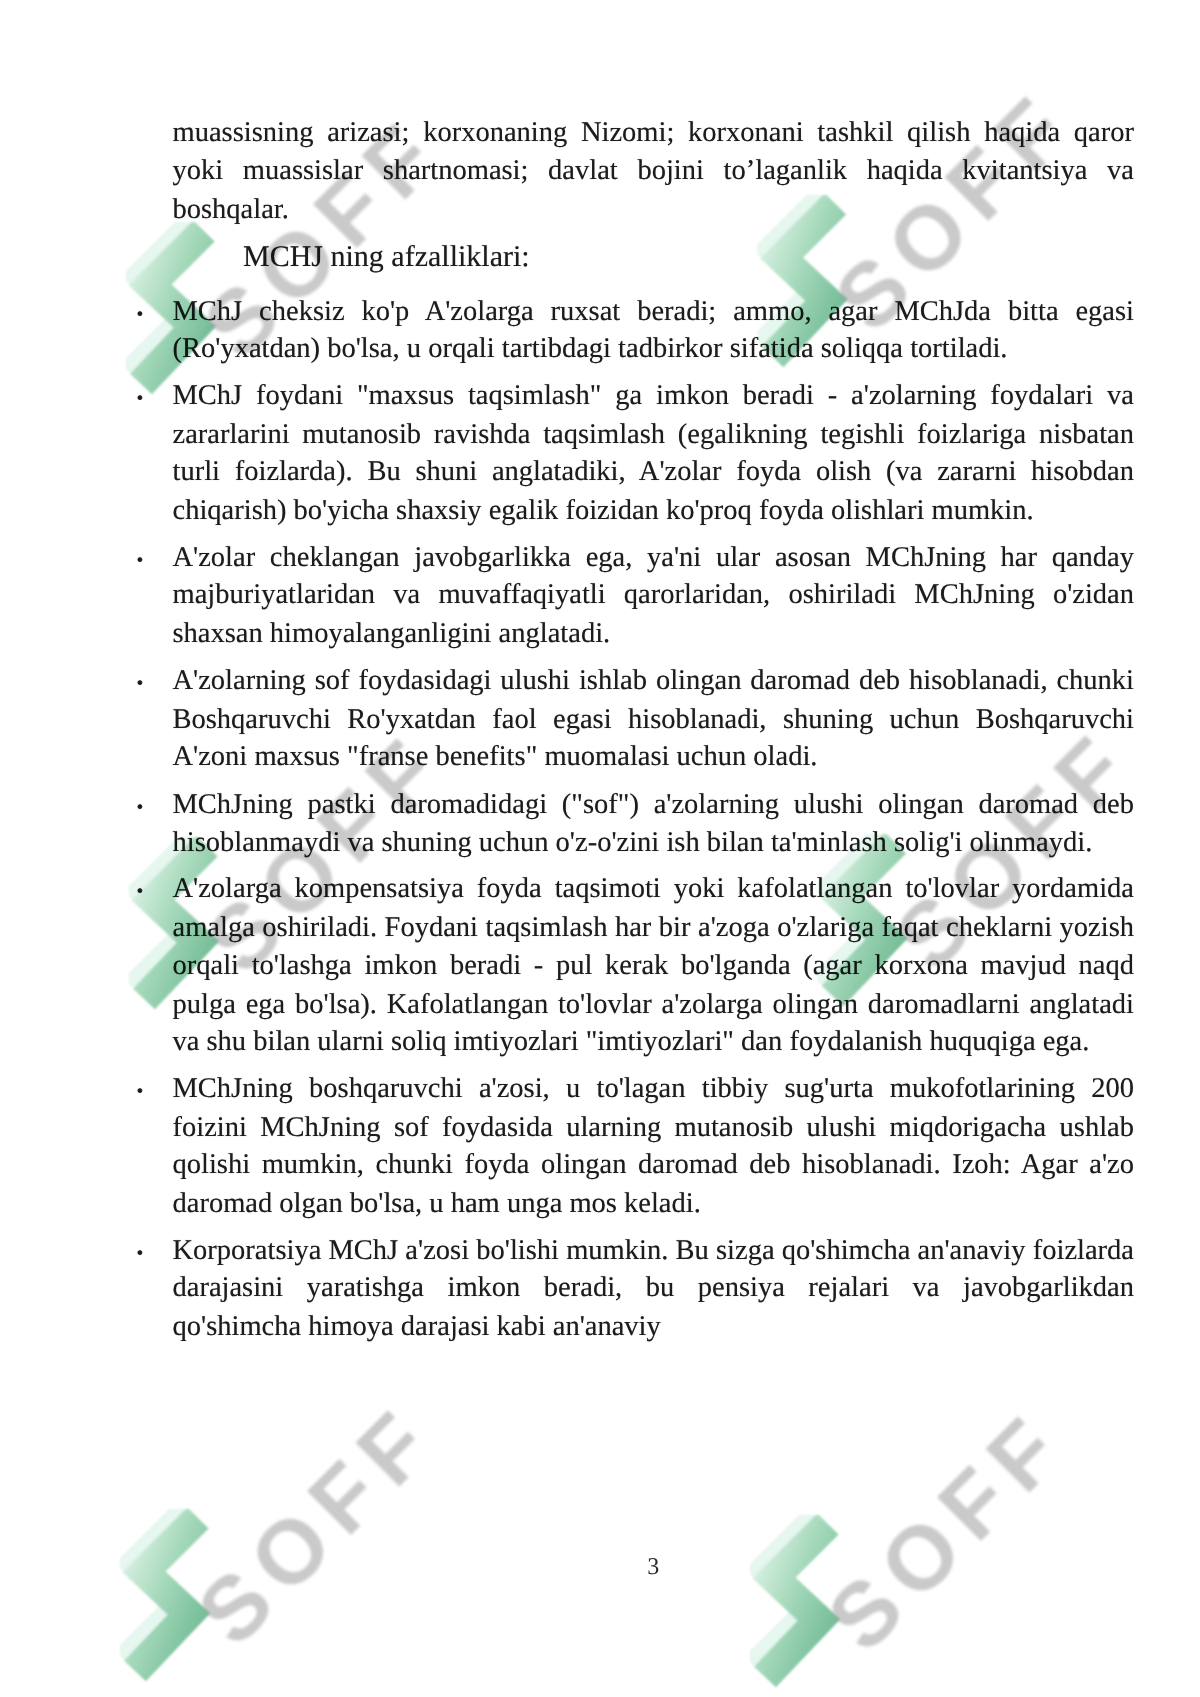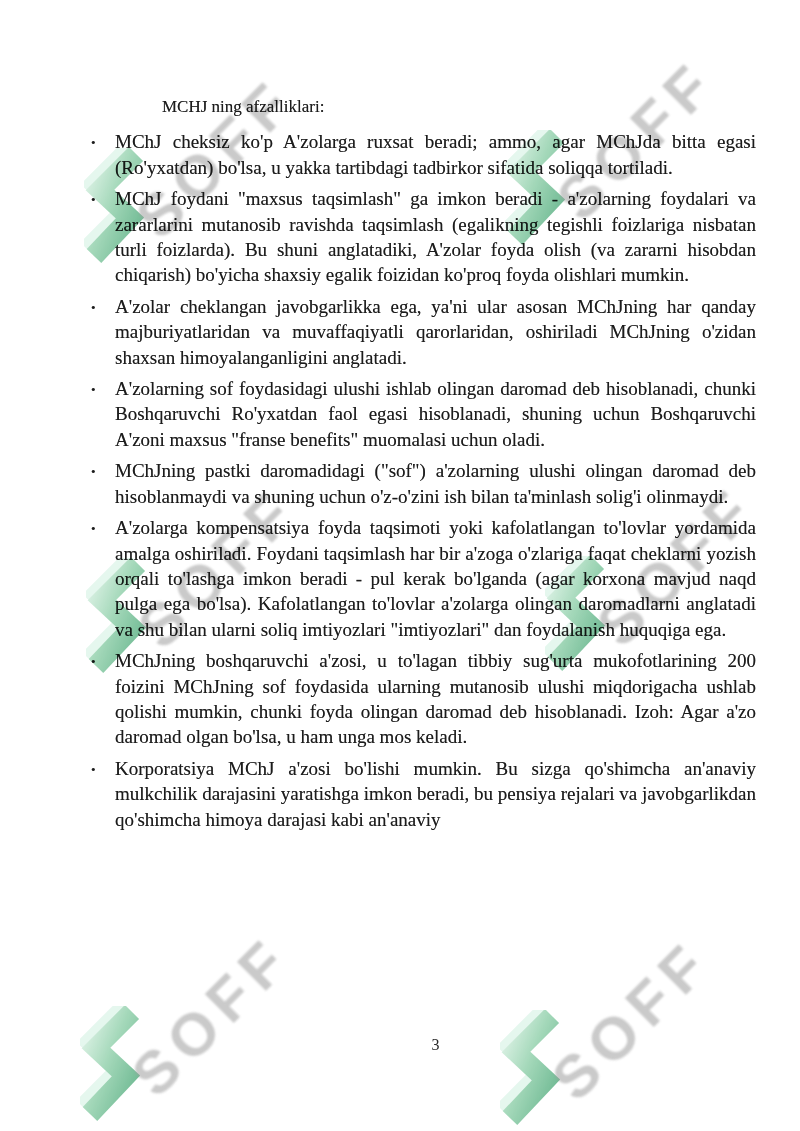--- a/index.html
+++ b/index.html
@@ -22,23 +22,23 @@
     color: #1c1c1c;
     font-size: 19px;
     line-height: 25.4px;
     text-shadow: 0 0 0.5px rgba(30,30,30,0.55);
   }
   .intro {
     margin: 0 0 7px 0;
     text-align: justify;
   }
   .heading {
-    margin: 18px 0 10px 47px;
+    margin: 7px 0 10px 47px;
     font-weight: normal;
-    font-size: 17px;
+    font-size: 20px;
   }
   ul.bullet-list {
     list-style: none;
     margin: 0; padding: 0;
   }
   ul.bullet-list li {
     display: flex;
     margin: 0 0 6px 0;
   }
   .bullet-dot {
@@ -100,25 +100,26 @@
     <defs>
       <linearGradient id="soffGrad" x1="0%" y1="0%" x2="100%" y2="100%">
         <stop offset="0%" stop-color="#d8f1e2"></stop>
         <stop offset="45%" stop-color="#8ecfa9"></stop>
         <stop offset="100%" stop-color="#44a473"></stop>
       </linearGradient>
     </defs>
   </svg>
 
   <div class="content">
+    <p class="intro">muassisning arizasi; korxonaning Nizomi; korxonani tashkil qilish haqida qaror yoki muassislar shartnomasi; davlat bojini to’laganlik haqida kvitantsiya va boshqalar.</p>
     <h2 class="heading">MCHJ ning afzalliklari:</h2>
     <ul class="bullet-list">
       <li>
         <span class="bullet-dot">•</span>
-        <span class="bullet-text">MChJ cheksiz ko'p A'zolarga ruxsat beradi; ammo, agar MChJda bitta egasi (Ro'yxatdan) bo'lsa, u yakka tartibdagi tadbirkor sifatida soliqqa tortiladi.</span>
+        <span class="bullet-text">MChJ cheksiz ko'p A'zolarga ruxsat beradi; ammo, agar MChJda bitta egasi (Ro'yxatdan) bo'lsa, u orqali tartibdagi tadbirkor sifatida soliqqa tortiladi.</span>
       </li>
       <li>
         <span class="bullet-dot">•</span>
         <span class="bullet-text">MChJ foydani "maxsus taqsimlash" ga imkon beradi - a'zolarning foydalari va zararlarini mutanosib ravishda taqsimlash (egalikning tegishli foizlariga nisbatan turli foizlarda). Bu shuni anglatadiki, A'zolar foyda olish (va zararni hisobdan chiqarish) bo'yicha shaxsiy egalik foizidan ko'proq foyda olishlari mumkin.</span>
       </li>
       <li>
         <span class="bullet-dot">•</span>
         <span class="bullet-text">A'zolar cheklangan javobgarlikka ega, ya'ni ular asosan MChJning har qanday majburiyatlaridan va muvaffaqiyatli qarorlaridan, oshiriladi MChJning o'zidan shaxsan himoyalanganligini anglatadi.</span>
       </li>
       <li>
@@ -132,21 +133,21 @@
       <li>
         <span class="bullet-dot">•</span>
         <span class="bullet-text">A'zolarga kompensatsiya foyda taqsimoti yoki kafolatlangan to'lovlar yordamida amalga oshiriladi. Foydani taqsimlash har bir a'zoga o'zlariga faqat cheklarni yozish orqali to'lashga imkon beradi - pul kerak bo'lganda (agar korxona mavjud naqd pulga ega bo'lsa). Kafolatlangan to'lovlar a'zolarga olingan daromadlarni anglatadi va shu bilan ularni soliq imtiyozlari "imtiyozlari" dan foydalanish huquqiga ega.</span>
       </li>
       <li>
         <span class="bullet-dot">•</span>
         <span class="bullet-text">MChJning boshqaruvchi a'zosi, u to'lagan tibbiy sug'urta mukofotlarining 200 foizini MChJning sof foydasida ularning mutanosib ulushi miqdorigacha ushlab qolishi mumkin, chunki foyda olingan daromad deb hisoblanadi. Izoh: Agar a'zo daromad olgan bo'lsa, u ham unga mos keladi.</span>
       </li>
       <li>
         <span class="bullet-dot">•</span>
-        <span class="bullet-text">Korporatsiya MChJ a'zosi bo'lishi mumkin. Bu sizga qo'shimcha an'anaviy mulkchilik darajasini yaratishga imkon beradi, bu pensiya rejalari va javobgarlikdan qo'shimcha himoya darajasi kabi an'anaviy</span>
+        <span class="bullet-text">Korporatsiya MChJ a'zosi bo'lishi mumkin. Bu sizga qo'shimcha an'anaviy foizlarda darajasini yaratishga imkon beradi, bu pensiya rejalari va javobgarlikdan qo'shimcha himoya darajasi kabi an'anaviy</span>
       </li>
     </ul>
   </div>
 
   <div class="page-number">3</div>
 
   <div class="wm-layer">
 
     <div class="watermark" style="left:84px; top:148px;">
       <svg class="wm-icon-box" viewBox="0 0 62 118">

